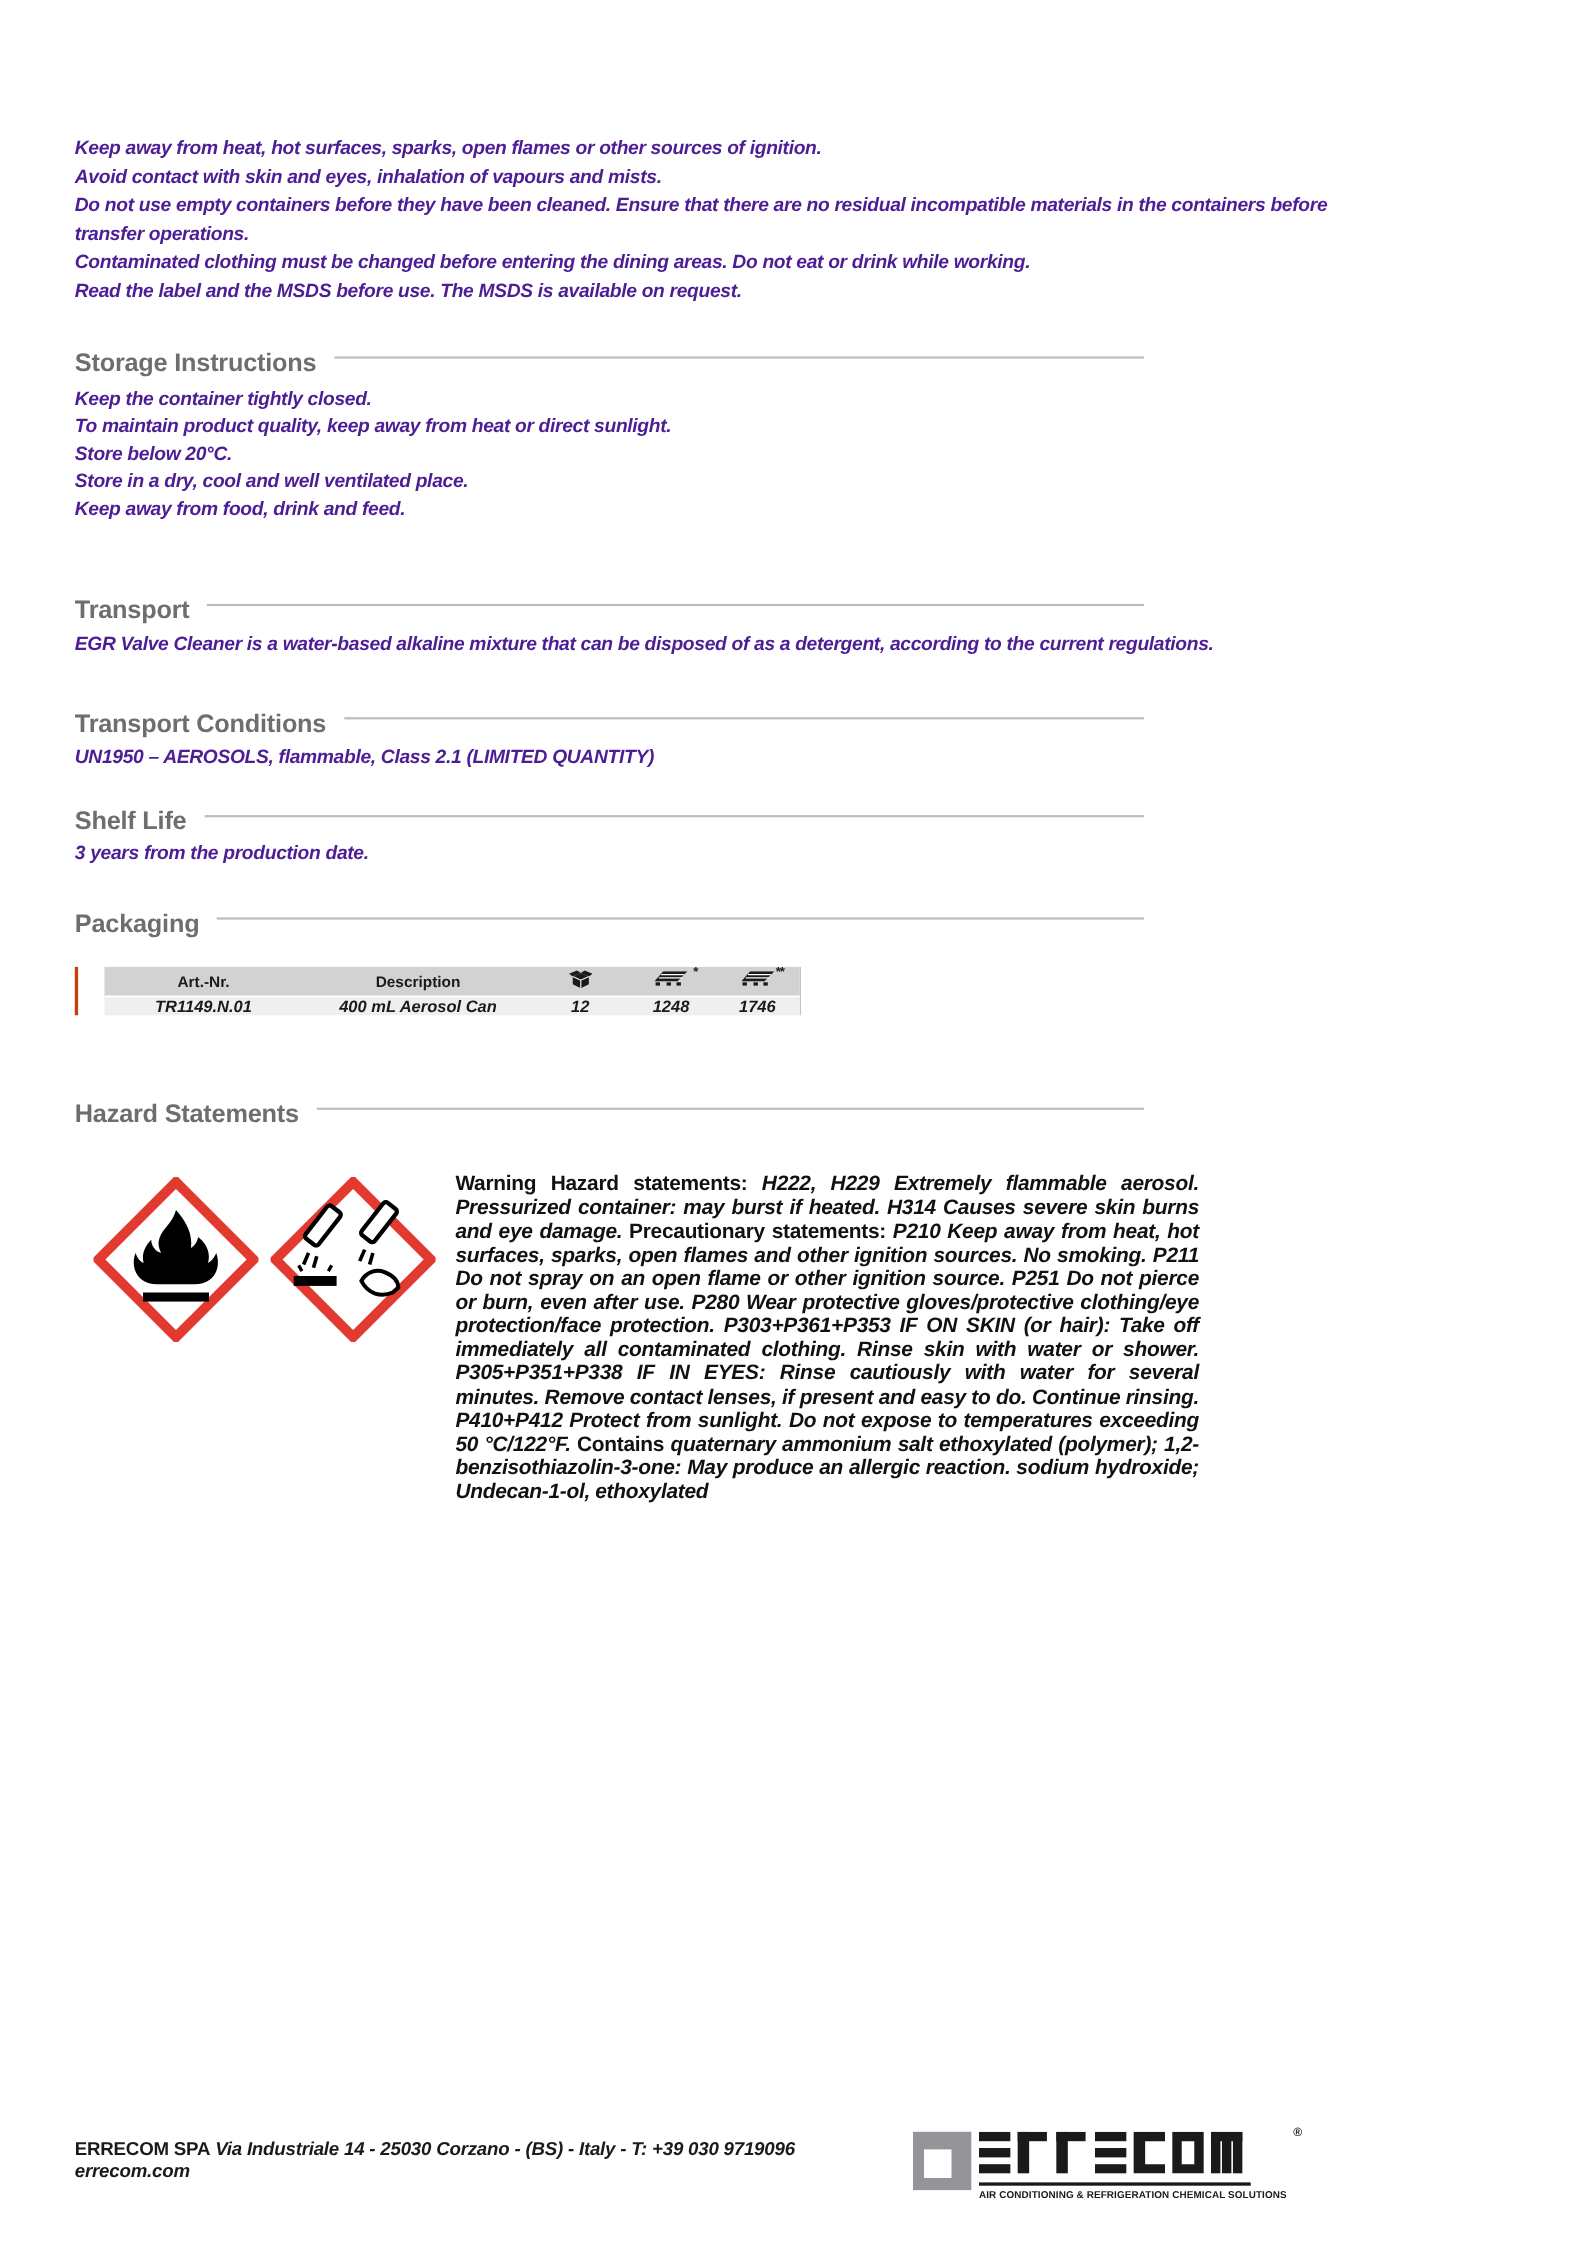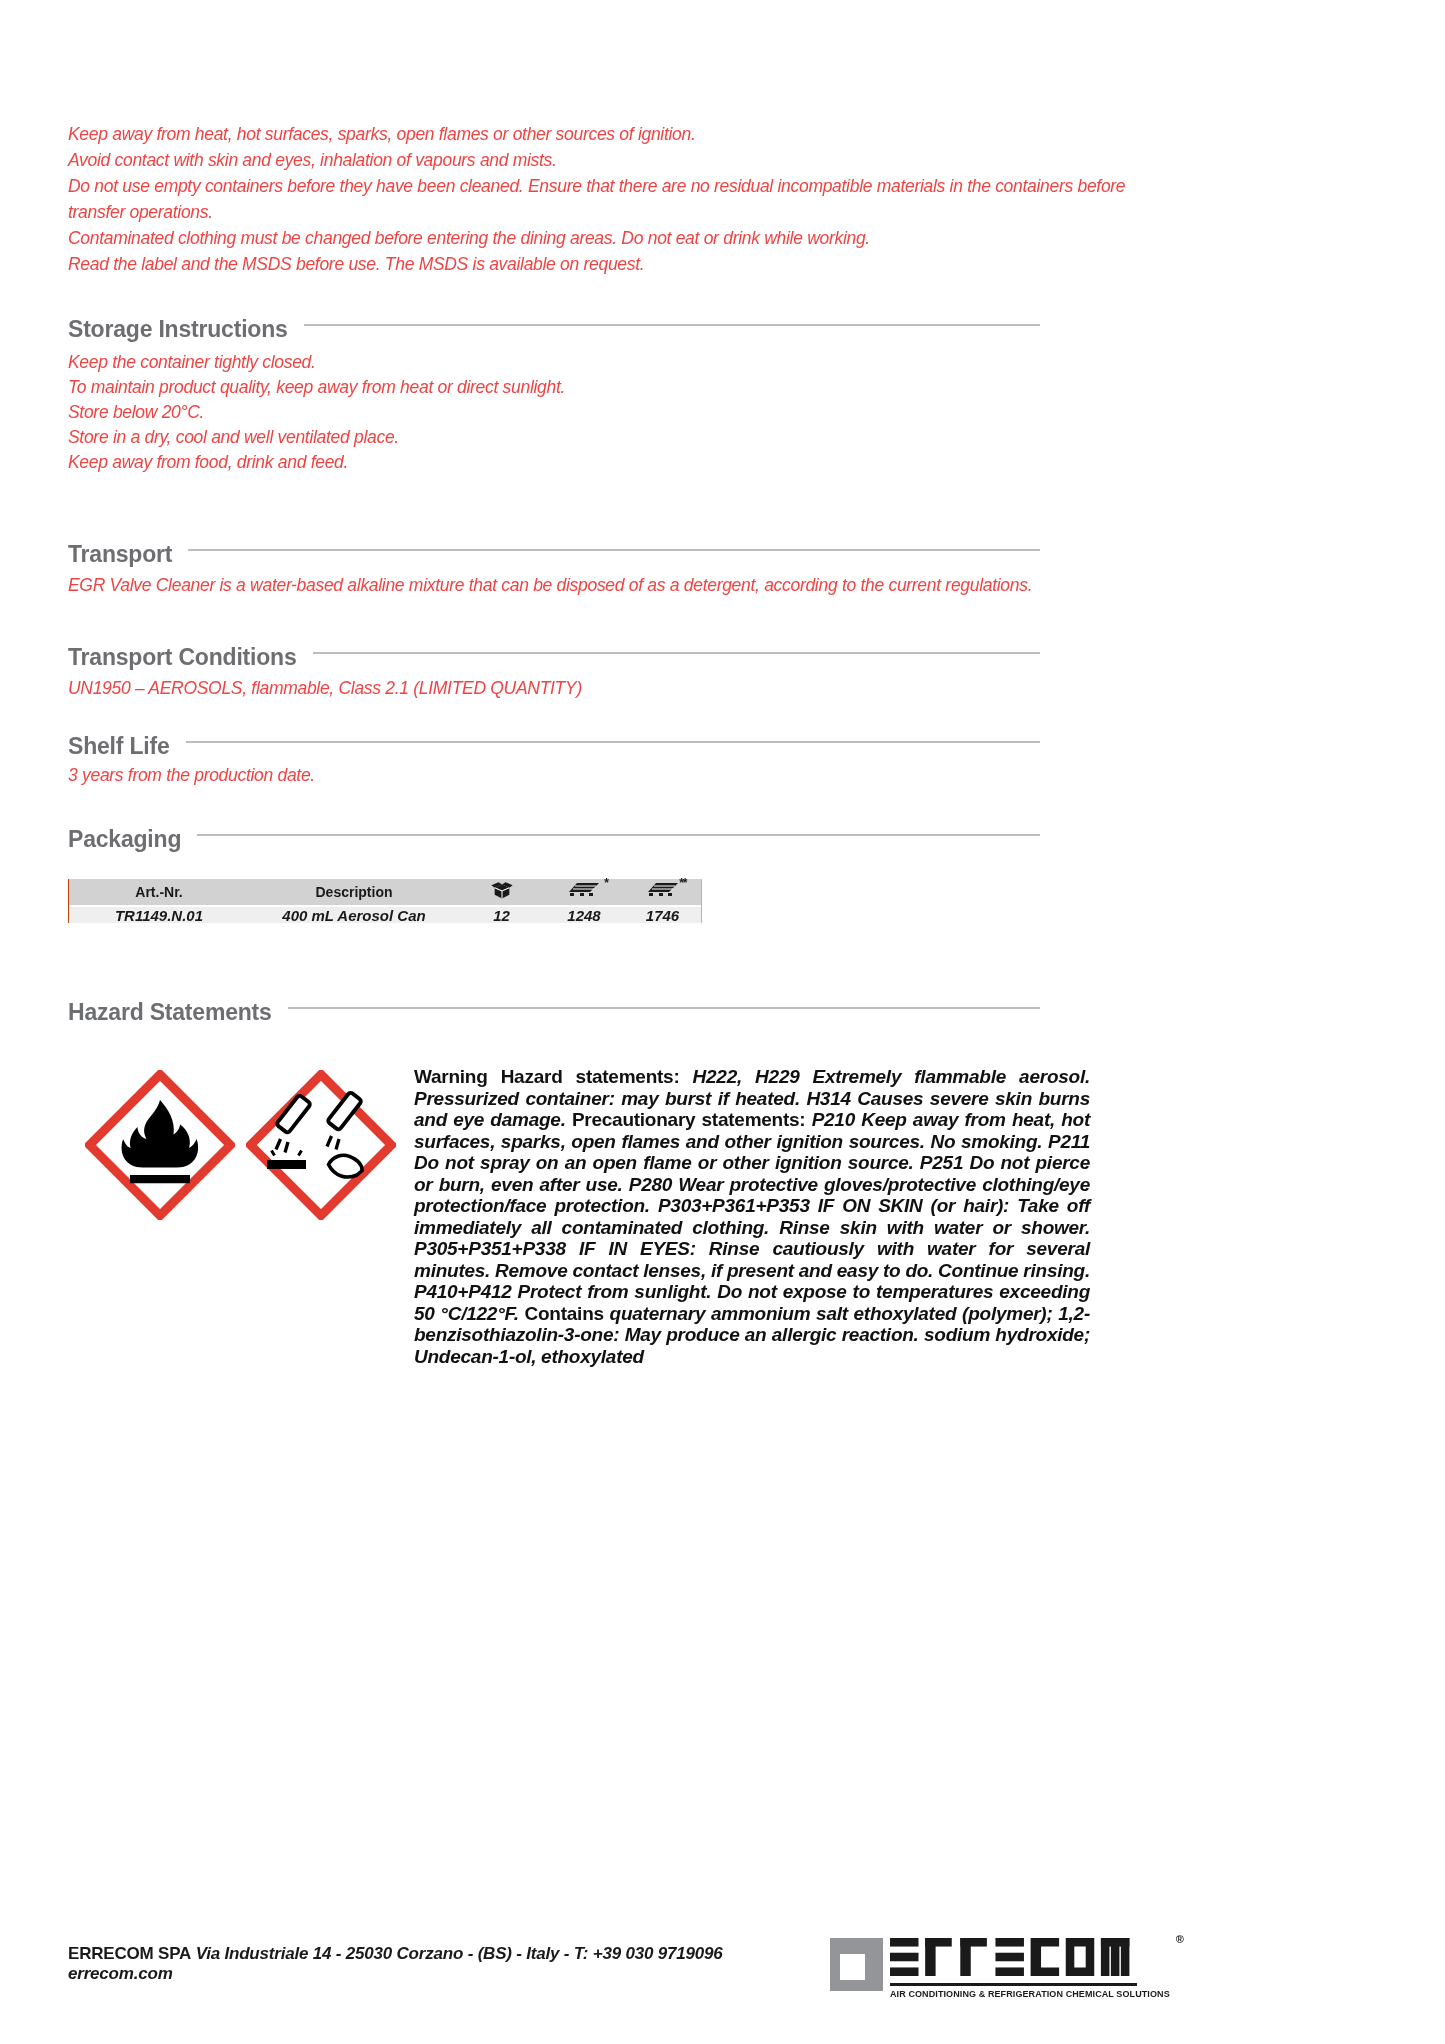--- a/index.html
+++ b/index.html
@@ -5,24 +5,24 @@
   html,body { margin:0; padding:0; background:#ffffff; }
   .page {
     position:relative; width:1445px; height:2044px; background:#ffffff;
     font-family:"Liberation Sans", sans-serif; color:#1a1a1a; overflow:hidden;
   }
   
   .sec-head { position:absolute; left:68px; width:972px; display:flex; align-items:flex-start; gap:16px; }
   .sec-head h2 { margin:0; font-size:23px; font-weight:bold; color:#6d6e71; line-height:1; white-space:nowrap; letter-spacing:-0.2px; }
   .sec-head .rule { flex:1; height:2px; background:#bdbdbd; margin-top:6px; }
   
-  .body-lines { position:absolute; left:68px; font-weight:normal; font-style:italic; font-size:17.5px; letter-spacing:-0.3px; line-height:26px; white-space:nowrap; color:#ef4444; }
+  .body-lines { position:absolute; left:68px; font-weight:bold; font-style:italic; font-size:17.5px; letter-spacing:-0.3px; line-height:26px; white-space:nowrap; color:#4c1d95; }
   .lh25 { line-height:25px; }
   
-  .pack-table { position:absolute; left:68px; top:879px; width:632px; border-left:1px solid #c2410c; border-right:1px solid #b5b5b5; }
+  .pack-table { position:absolute; left:68px; top:879px; width:632px; border-left:3px solid #c2410c; border-right:1px solid #b5b5b5;padding-left:24px; }
   .tbl-head { display:flex; background:#d2d2d2; height:26px; align-items:center; font-weight:bold; font-size:14px; border-bottom:2px solid #ffffff; }
   .tbl-row  { display:flex; background:#efefef; height:16px; align-items:center; font-weight:bold; font-style:italic; font-size:15px; }
   .c1 { width:180px; text-align:center; } .c2 { width:210px; text-align:center; }
   .c3 { width:85px;  text-align:center; } .c4 { width:80px;  text-align:center; } .c5 { width:77px; text-align:center; }
   .icon-wrap { display:inline-block; position:relative; vertical-align:middle; }
   .star { position:absolute; top:-7px; right:-9px; font-size:12px; font-weight:bold; font-style:normal; letter-spacing:-1px; }
   
   .ghs { position:absolute; top:1070px; width:150px; height:150px; }
   .hazard-text { position:absolute; left:414px; top:1066px; width:676px; text-align:justify; font-size:19px; line-height:21.5px; letter-spacing:-0.25px; word-spacing:-0.3px; color:#111; font-weight:bold; }
   .hz.b  { font-style:normal; }

